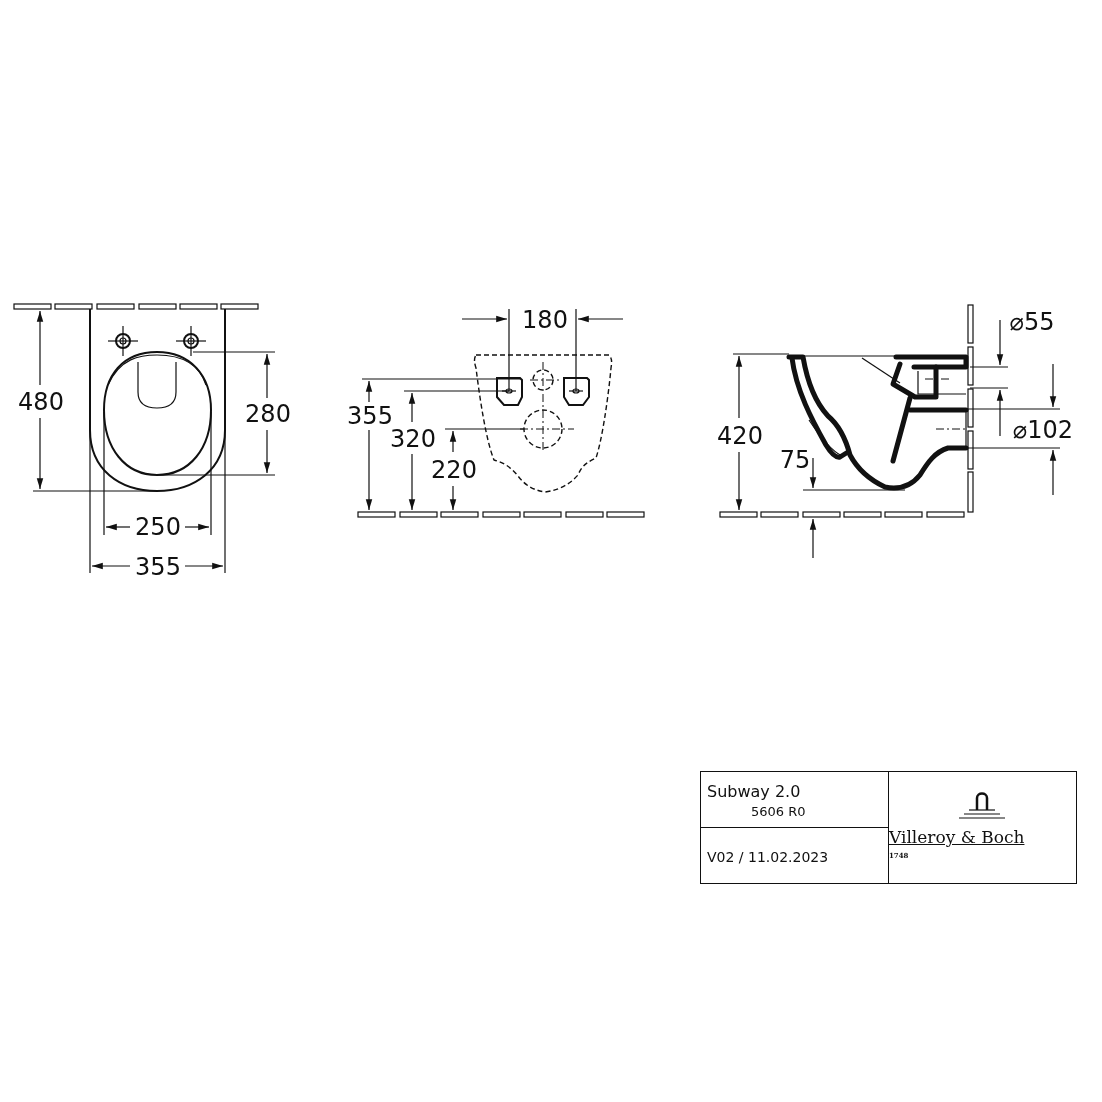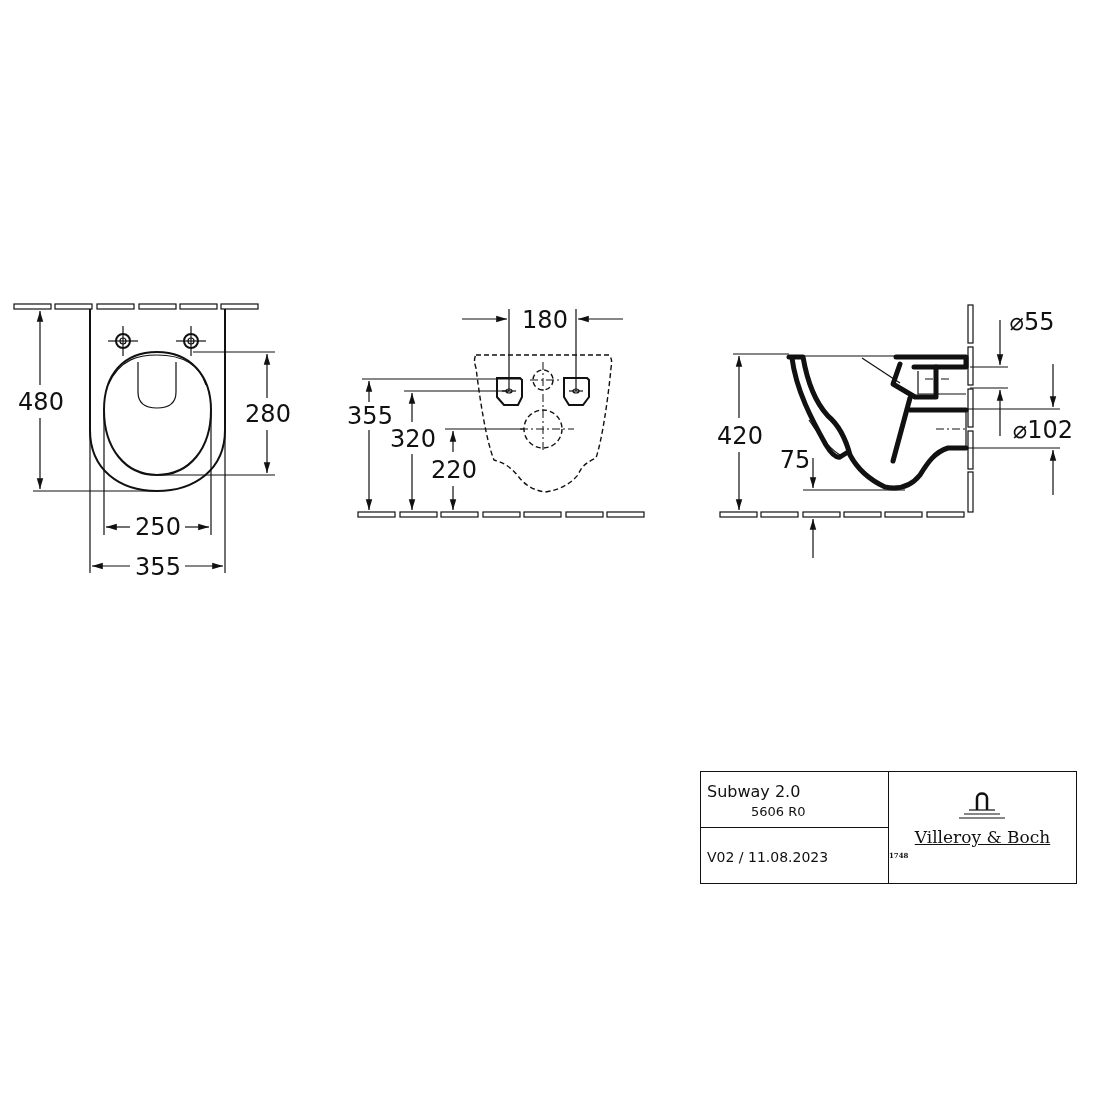--- a/index.html
+++ b/index.html
@@ -11,21 +11,21 @@
   .heavy{stroke:#111;stroke-width:5;fill:none;stroke-linecap:round;stroke-linejoin:round;}
   .dash{stroke:#111;stroke-width:1.4;fill:none;stroke-dasharray:5 3;}
   .dashdot{stroke:#111;stroke-width:1;fill:none;stroke-dasharray:8 3 2 3;}
   .tb{position:absolute;left:700px;top:771px;width:377px;height:113px;border:1.5px solid #111;box-sizing:border-box;}
   .tb-left{position:absolute;left:0;top:0;width:188px;height:100%;border-right:1.5px solid #111;box-sizing:border-box;}
   .tb-top{position:absolute;left:0;top:0;width:100%;height:56px;border-bottom:1.5px solid #111;box-sizing:border-box;}
   .tb-title{position:absolute;left:6px;top:10px;font-size:16px;color:#111;line-height:20px;}
   .tb-code{position:absolute;left:6px;top:33px;font-size:13px;color:#111;line-height:14px;margin-left:44px;}
   .tb-ver{position:absolute;left:6px;top:77px;font-size:14px;color:#111;}
   .tb-right{position:absolute;left:188px;top:0;width:187px;height:100%;}
-  .brand{position:absolute;left:0;width:100%;top:55px;text-align:center;font-family:"DejaVu Serif",serif;font-size:17px;color:#111;text-decoration:underline;}
+  .brand{position:absolute;left:0;width:100%;top:55px;font-family:"DejaVu Serif",serif;font-size:17px;color:#111;text-decoration:underline;}
   .year{position:absolute;left:0;width:100%;top:79px;text-align:left;font-family:"DejaVu Serif",serif;font-size:7px;font-weight:bold;color:#111;}
 </style>
 </head>
 <body>
 
 <svg width="1102" height="1102" viewBox="0 0 1102 1102">
   <defs>
     <marker id="arr" viewBox="0 0 10 10" refX="10" refY="5" markerWidth="9" markerHeight="9" orient="auto-start-reverse">
       <path d="M0,2 L10,5 L0,8 z" fill="#111"></path>
     </marker>
@@ -188,21 +188,21 @@
     <text x="1043" y="438" text-anchor="middle" class="dim">⌀102</text>
   </g>
 </svg>
 
 <div class="tb">
   <div class="tb-left">
     <div class="tb-top">
       <div class="tb-title">Subway 2.0</div>
       <div class="tb-code">5606 R0</div>
     </div>
-    <div class="tb-ver">V02 / 11.08.2023</div>
+    <div class="tb-ver">V02 / 11.02.2023</div>
   </div>
   <div class="tb-right">
     <svg width="187" height="50" style="position:absolute;left:0;top:0;">
       <path d="M88,38 L88,26 C88,20 98,20 98,26 L98,38" stroke="#111" stroke-width="2.5" fill="none"></path>
       <line x1="80" y1="38" x2="106" y2="38" stroke="#111" stroke-width="1.2"></line>
       <line x1="75" y1="42" x2="111" y2="42" stroke="#111" stroke-width="1.2"></line>
       <line x1="70" y1="46" x2="116" y2="46" stroke="#111" stroke-width="1.2"></line>
     </svg>
     <div class="brand">Villeroy &amp; Boch</div>
     <div class="year">1748</div>

